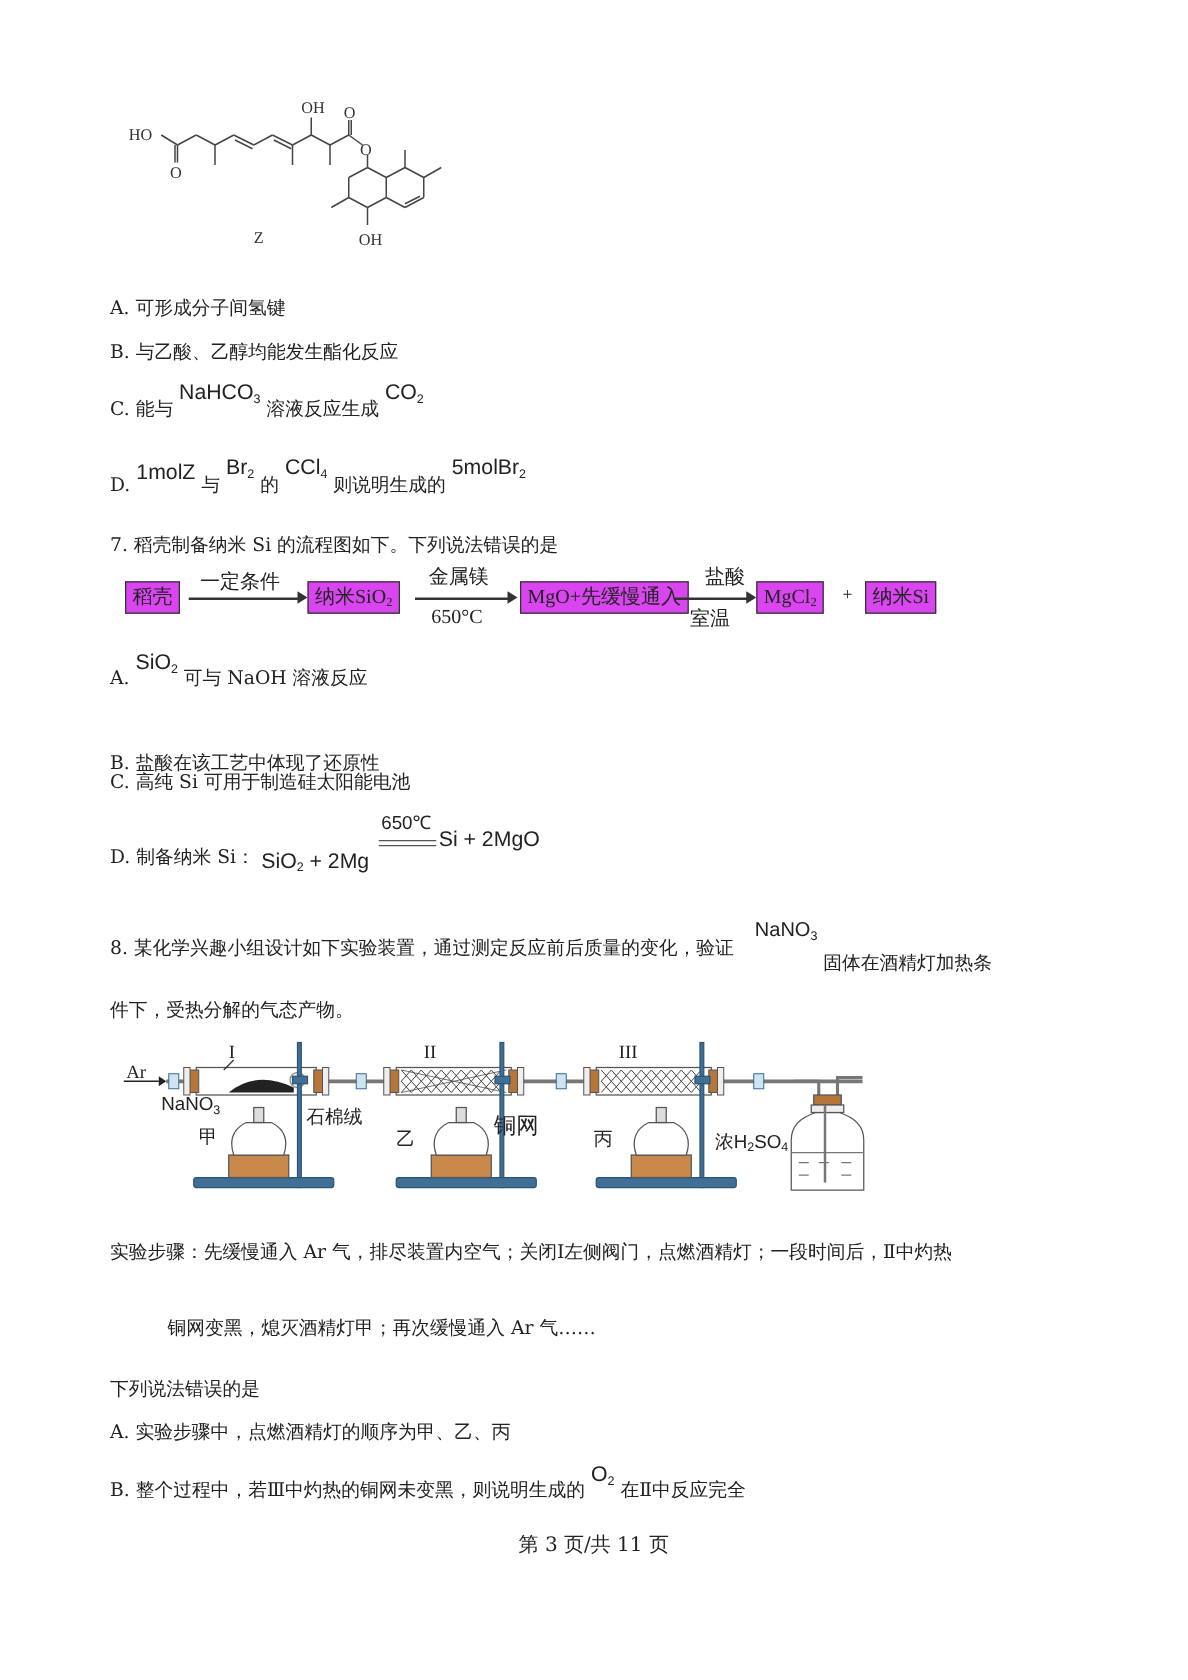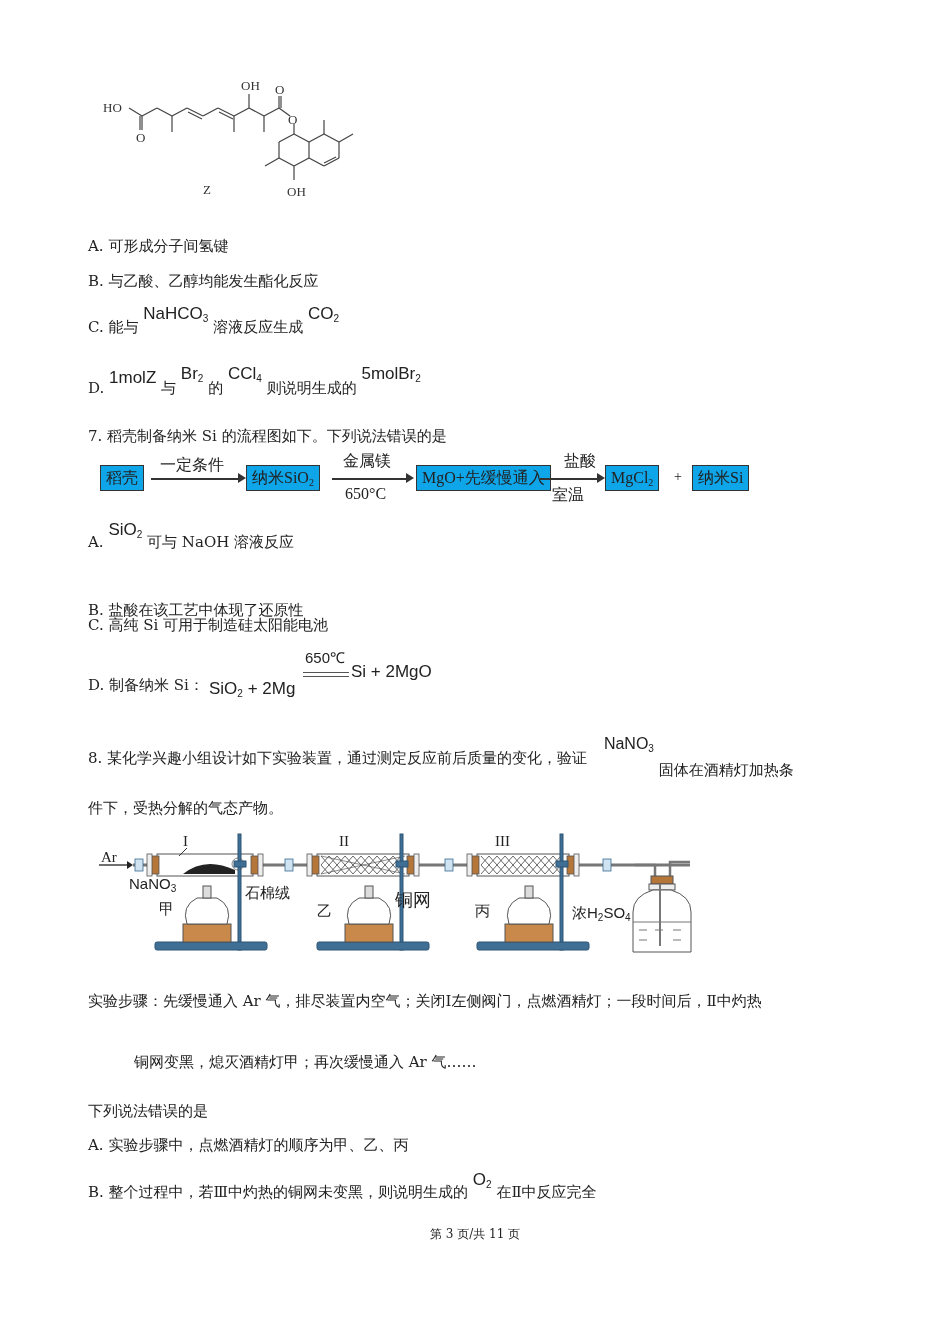--- a/index.html
+++ b/index.html
@@ -3,23 +3,23 @@
 <meta charset="utf-8">
 <style>
   html, body { margin:0; padding:0; background:#ffffff; }
   body { width:950px; height:1344px; position:relative; overflow:hidden;
          font-family:"DejaVu Serif","Liberation Serif",serif; color:#222; }
   .abs { position:absolute; }
   .t { position:absolute; font-size:15px; white-space:nowrap; line-height:20px; }
   .chem { font-family:Liberation Sans, sans-serif; font-size:17px; }
   .sub { font-size:10px; vertical-align:-3px; }
   .flow-box { position:absolute; border:1.5px solid #333; height:24px; line-height:24px;
-              font-size:16px; padding:0 5px; background:#0ea5e9; font-family:"Liberation Serif","DejaVu Serif",serif; }
+              font-size:16px; padding:0 5px; background:#d946ef; font-family:"Liberation Serif","DejaVu Serif",serif; }
   .arrow-label { position:absolute; font-size:16px; white-space:nowrap; font-family:"Liberation Serif","DejaVu Serif",serif; }
-  .footer { position:absolute; font-size:12px; left:0; width:950px; text-align:center; top:1226px; }
+  .footer { position:absolute; font-size:16px; left:0; width:950px; text-align:center; top:1226px; }
 </style>
 </head>
 <body>
 
 <div class="abs" style="left:95px;top:72px;width:270px;height:135px;">
   <svg width="270" height="135" viewBox="0 0 270 135">
     <g stroke="#444" stroke-width="1.2" fill="none">
 
       <line x1="34" y1="36" x2="47" y2="44"></line>
       <line x1="47" y1="44" x2="47" y2="58"></line>

